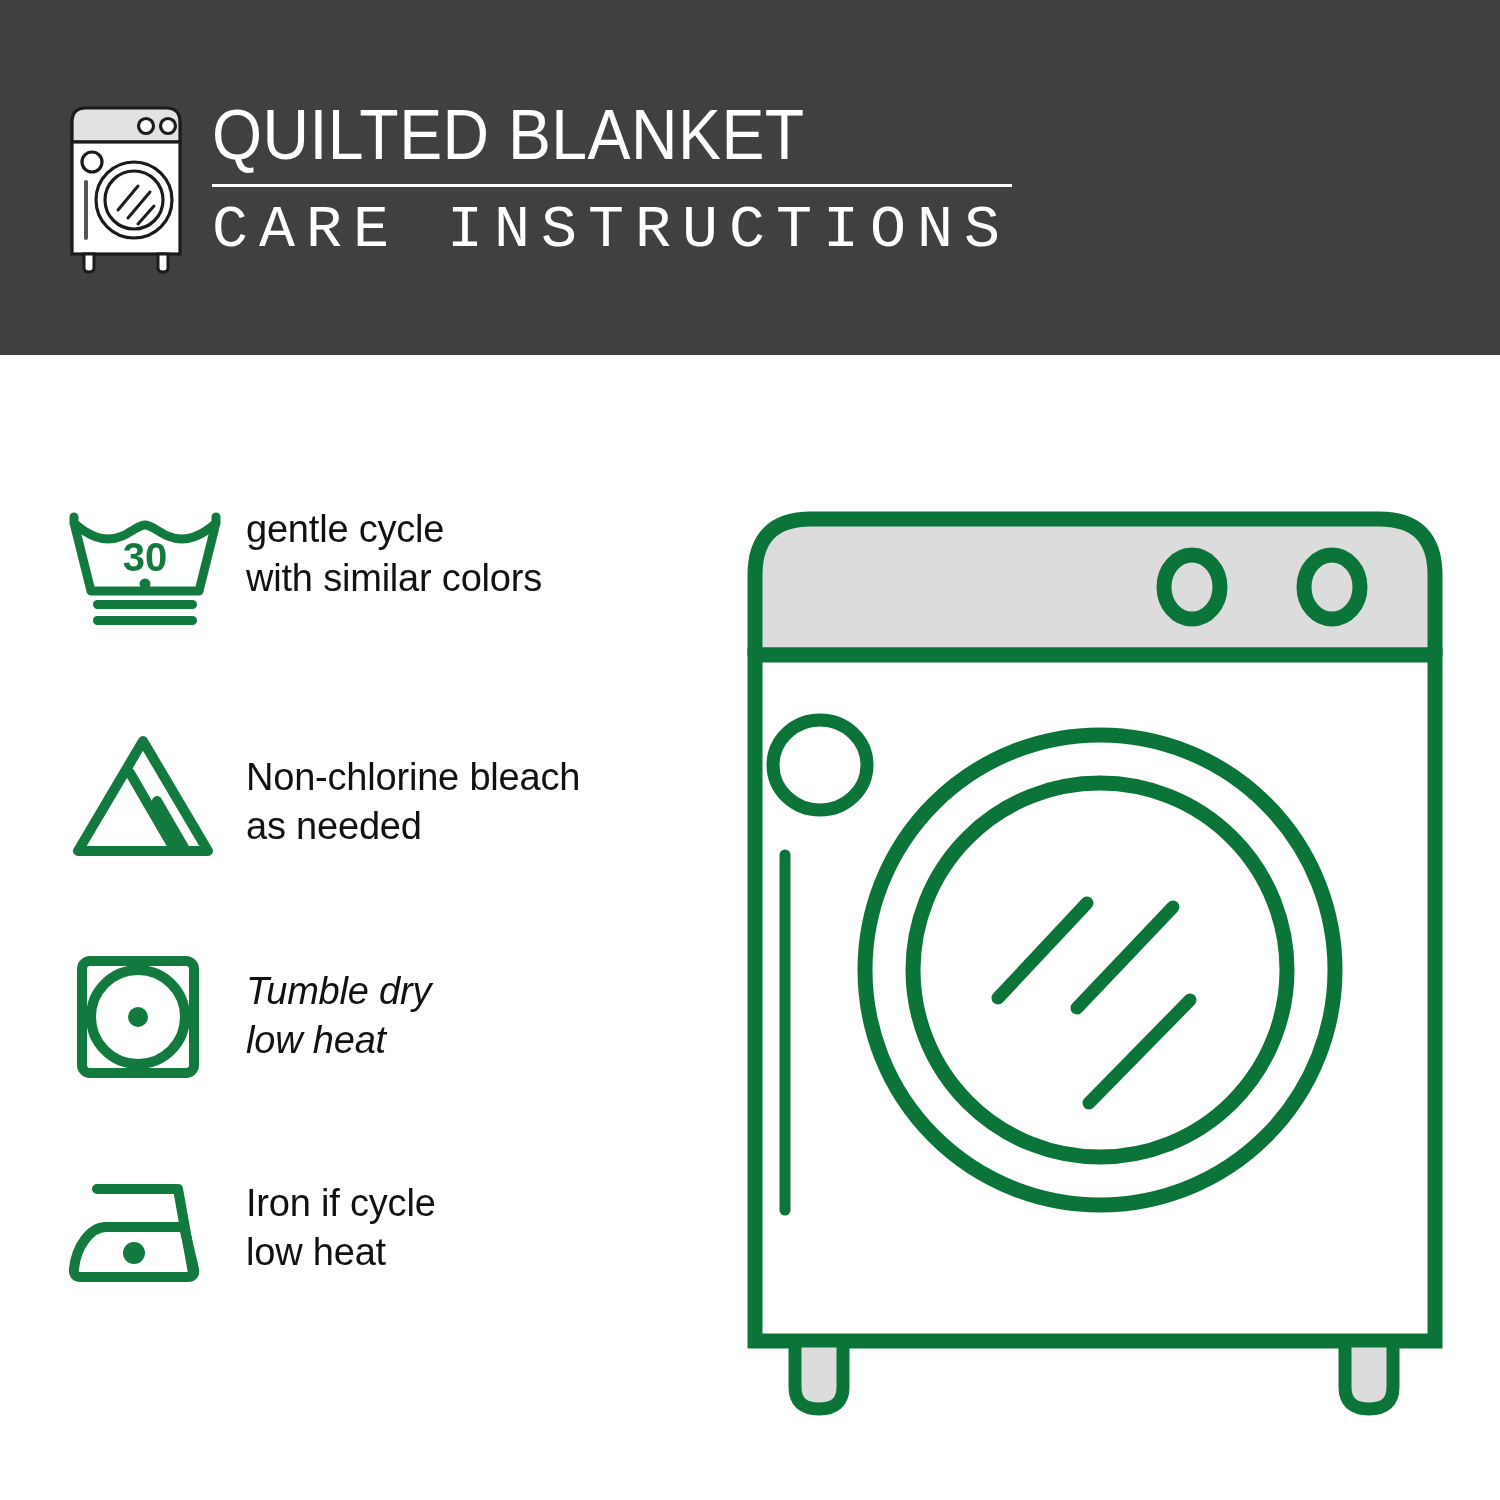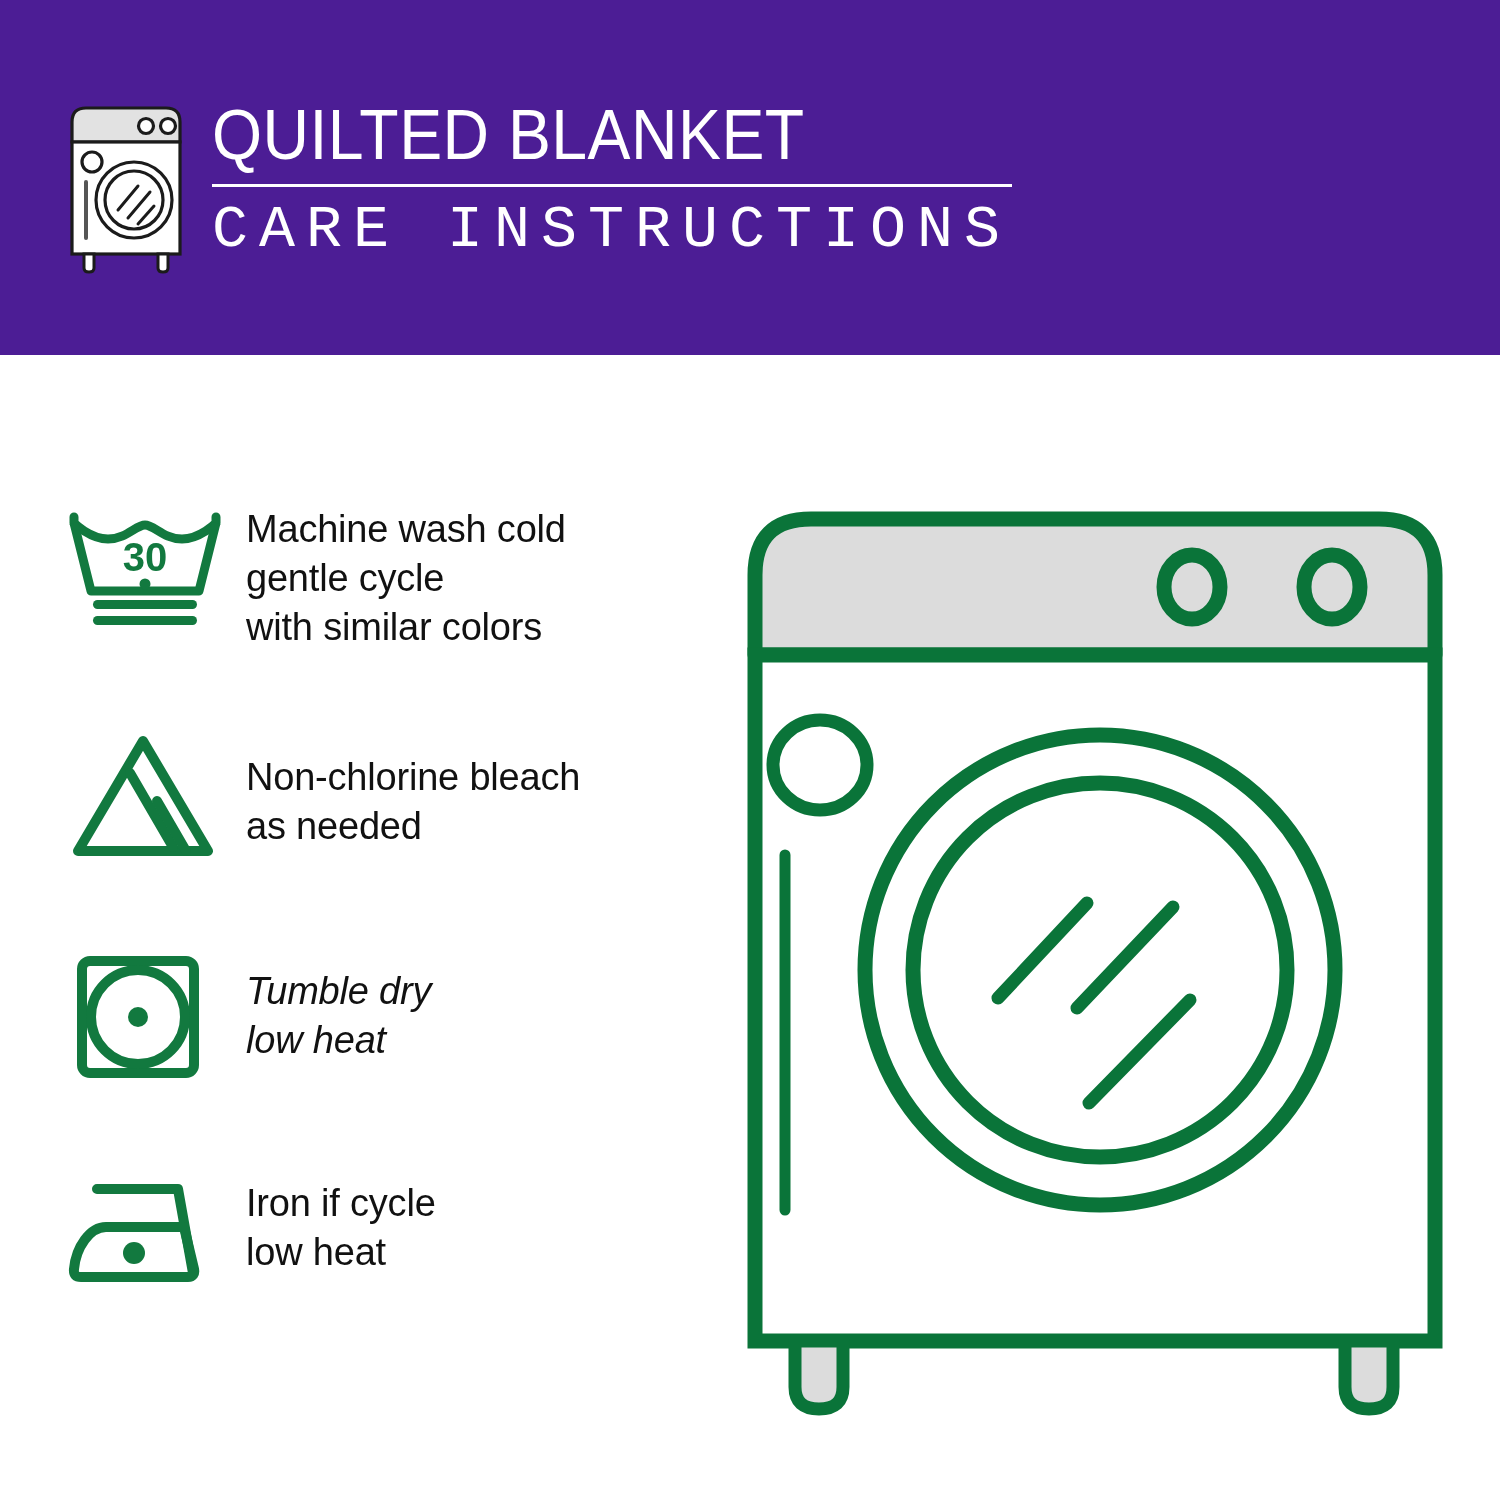--- a/index.html
+++ b/index.html
@@ -15,21 +15,21 @@
     position: relative;
   }
 
   
   .header {
     position: absolute;
     left: 0;
     top: 0;
     width: 1500px;
     height: 355px;
-    background: #4c1d95;
+    background: #404040;
     box-sizing: border-box;
   }
   .header-inner {
     position: absolute;
     left: 62px;
     top: 96px;
     display: flex;
     align-items: flex-start;
   }
   .brand-icon {
@@ -185,21 +185,20 @@
 
           <text x="85" y="70" font-family="'Liberation Sans', sans-serif" font-size="40" font-weight="700" fill="#12793f" text-anchor="middle">30</text>
 
           <circle cx="85" cy="83" r="5.5" fill="#12793f"></circle>
 
           <rect x="33" y="99" width="104" height="9" rx="4.5" fill="#12793f"></rect>
           <rect x="33" y="115" width="104" height="9" rx="4.5" fill="#12793f"></rect>
         </svg>
       </div>
       <div class="care-text">
-        <span class="ln">Machine wash cold</span>
         <span class="ln">gentle cycle</span>
         <span class="ln">with similar colors</span>
       </div>
     </div>
 
     <div class="care-row row-bleach">
       <div class="care-symbol">
         <svg viewBox="0 0 170 140" width="170" height="140" xmlns="http://www.w3.org/2000/svg">
           <path d="M83 14 L148 124 L18 124 Z" fill="none" stroke="#12793f" stroke-width="10" stroke-linejoin="round"></path>
           <line x1="70" y1="46" x2="113" y2="120" stroke="#12793f" stroke-width="10" stroke-linecap="round"></line>

